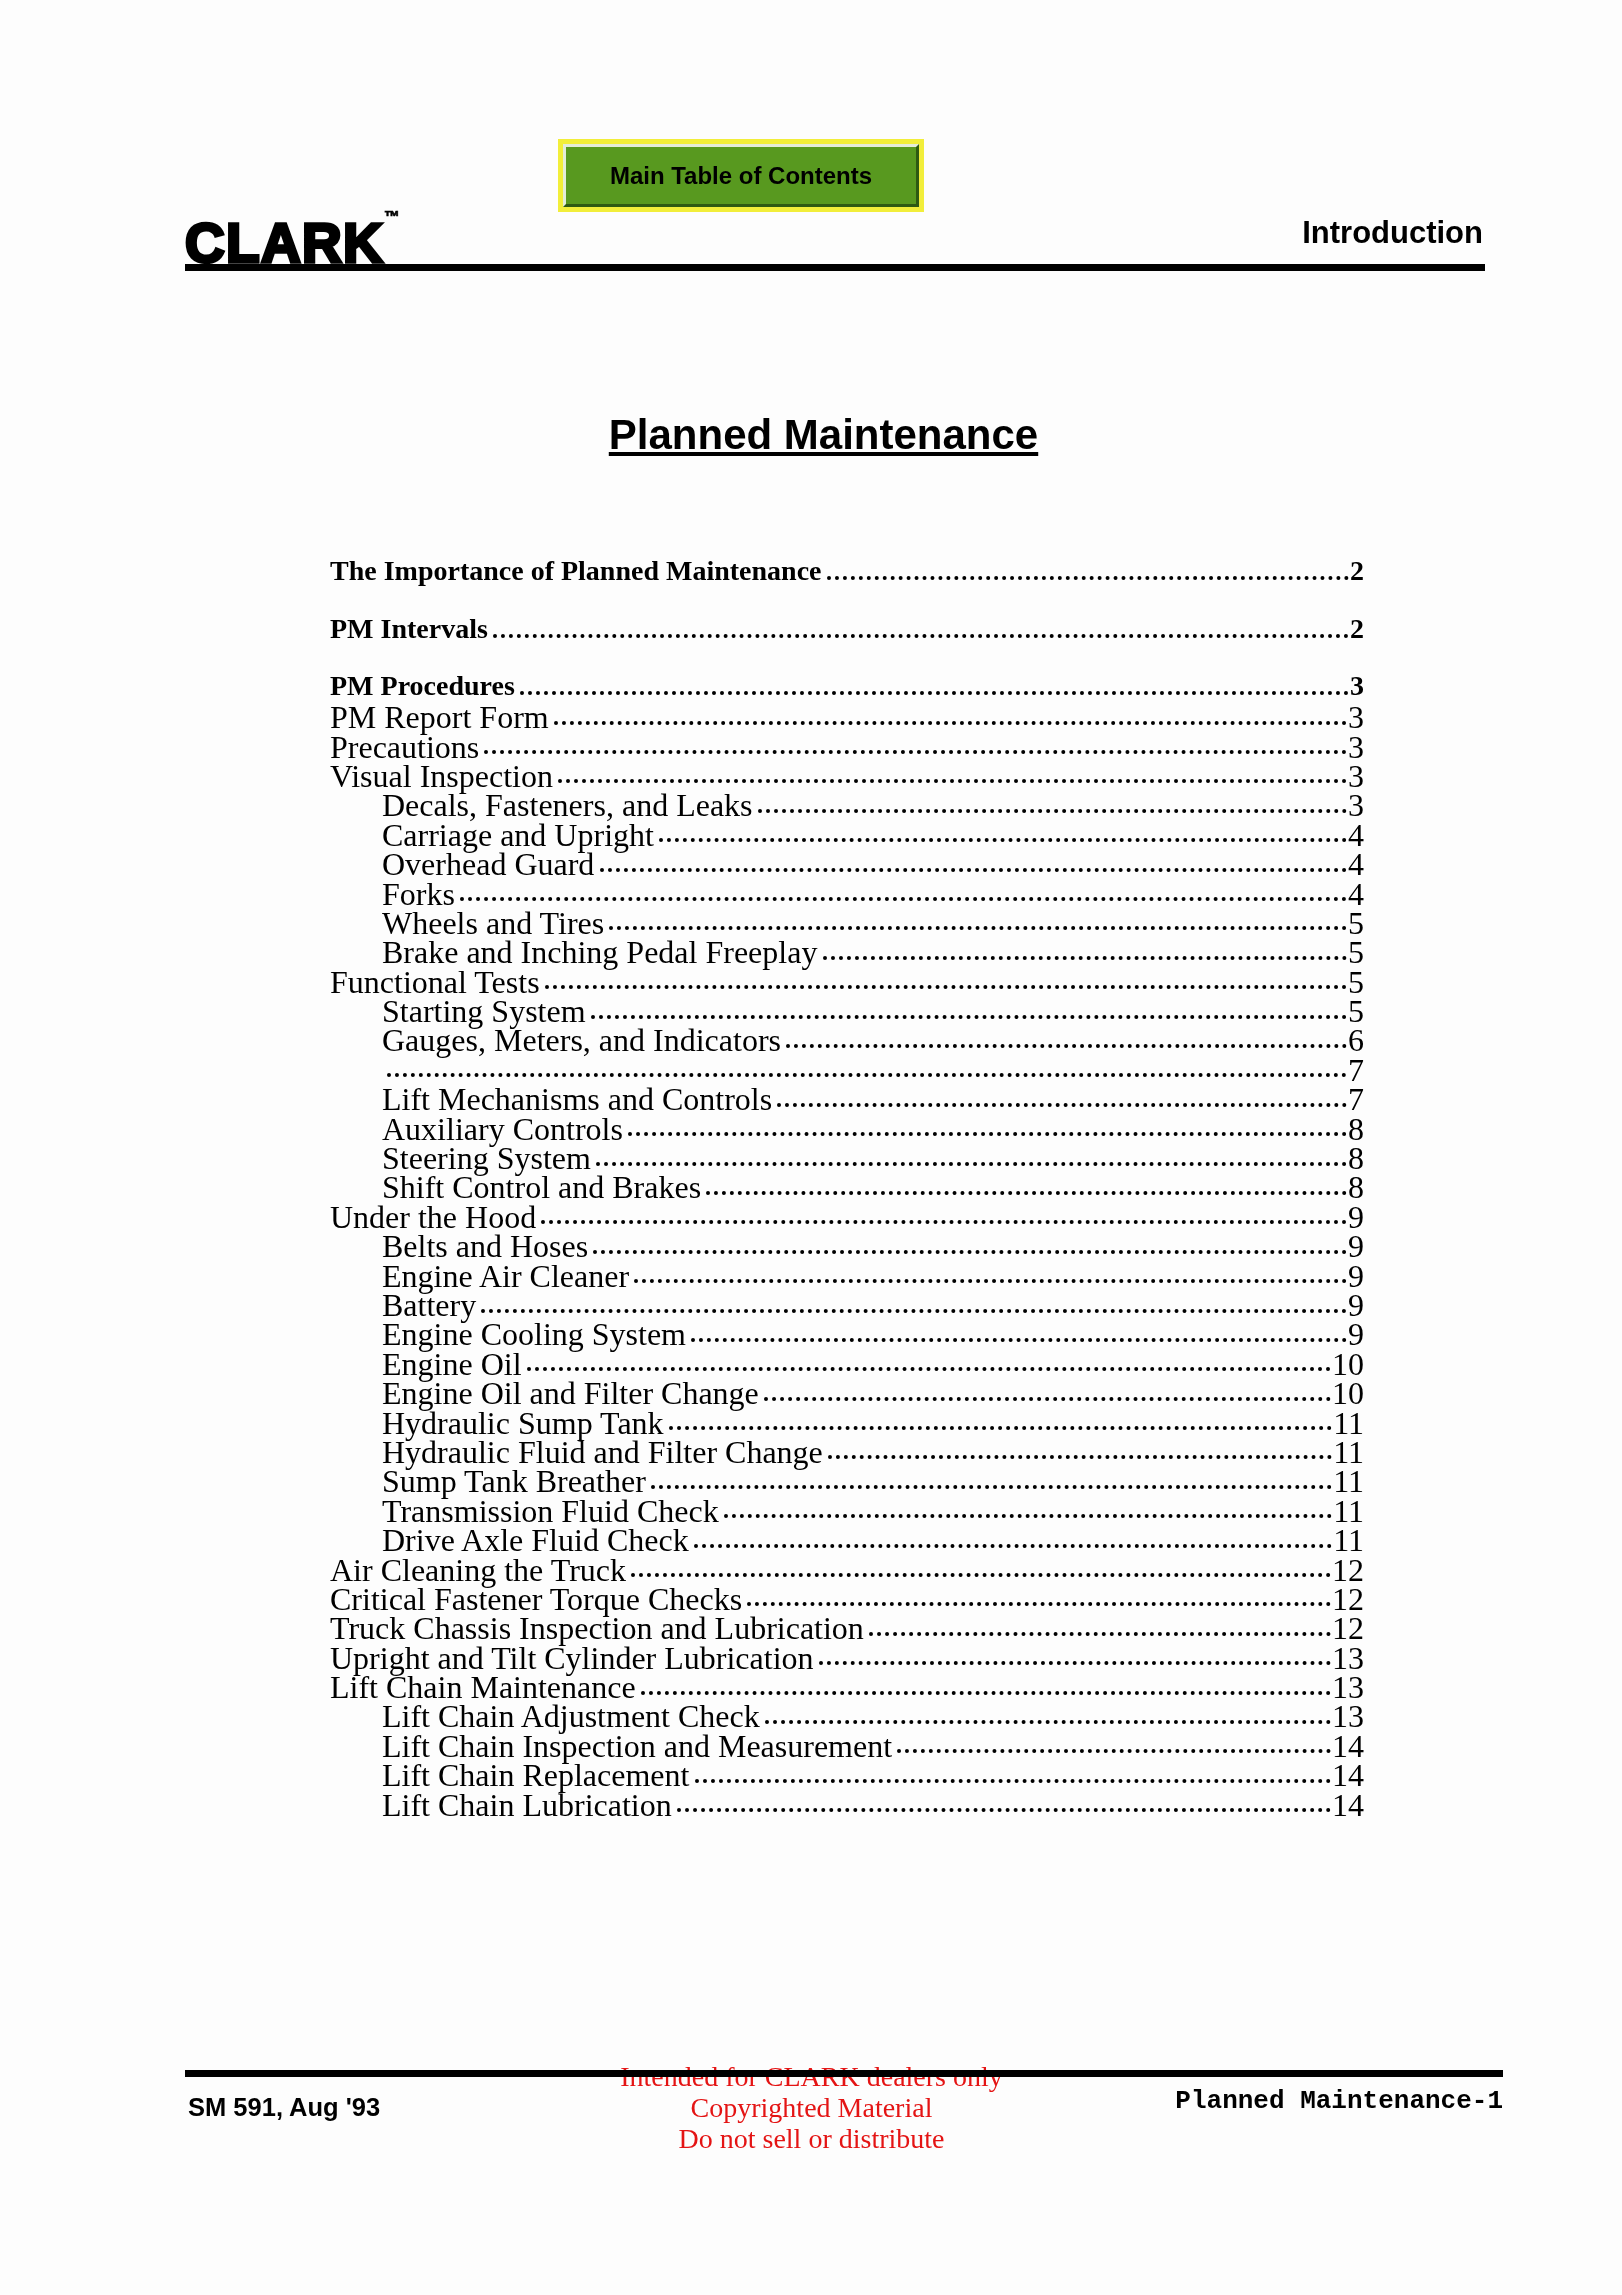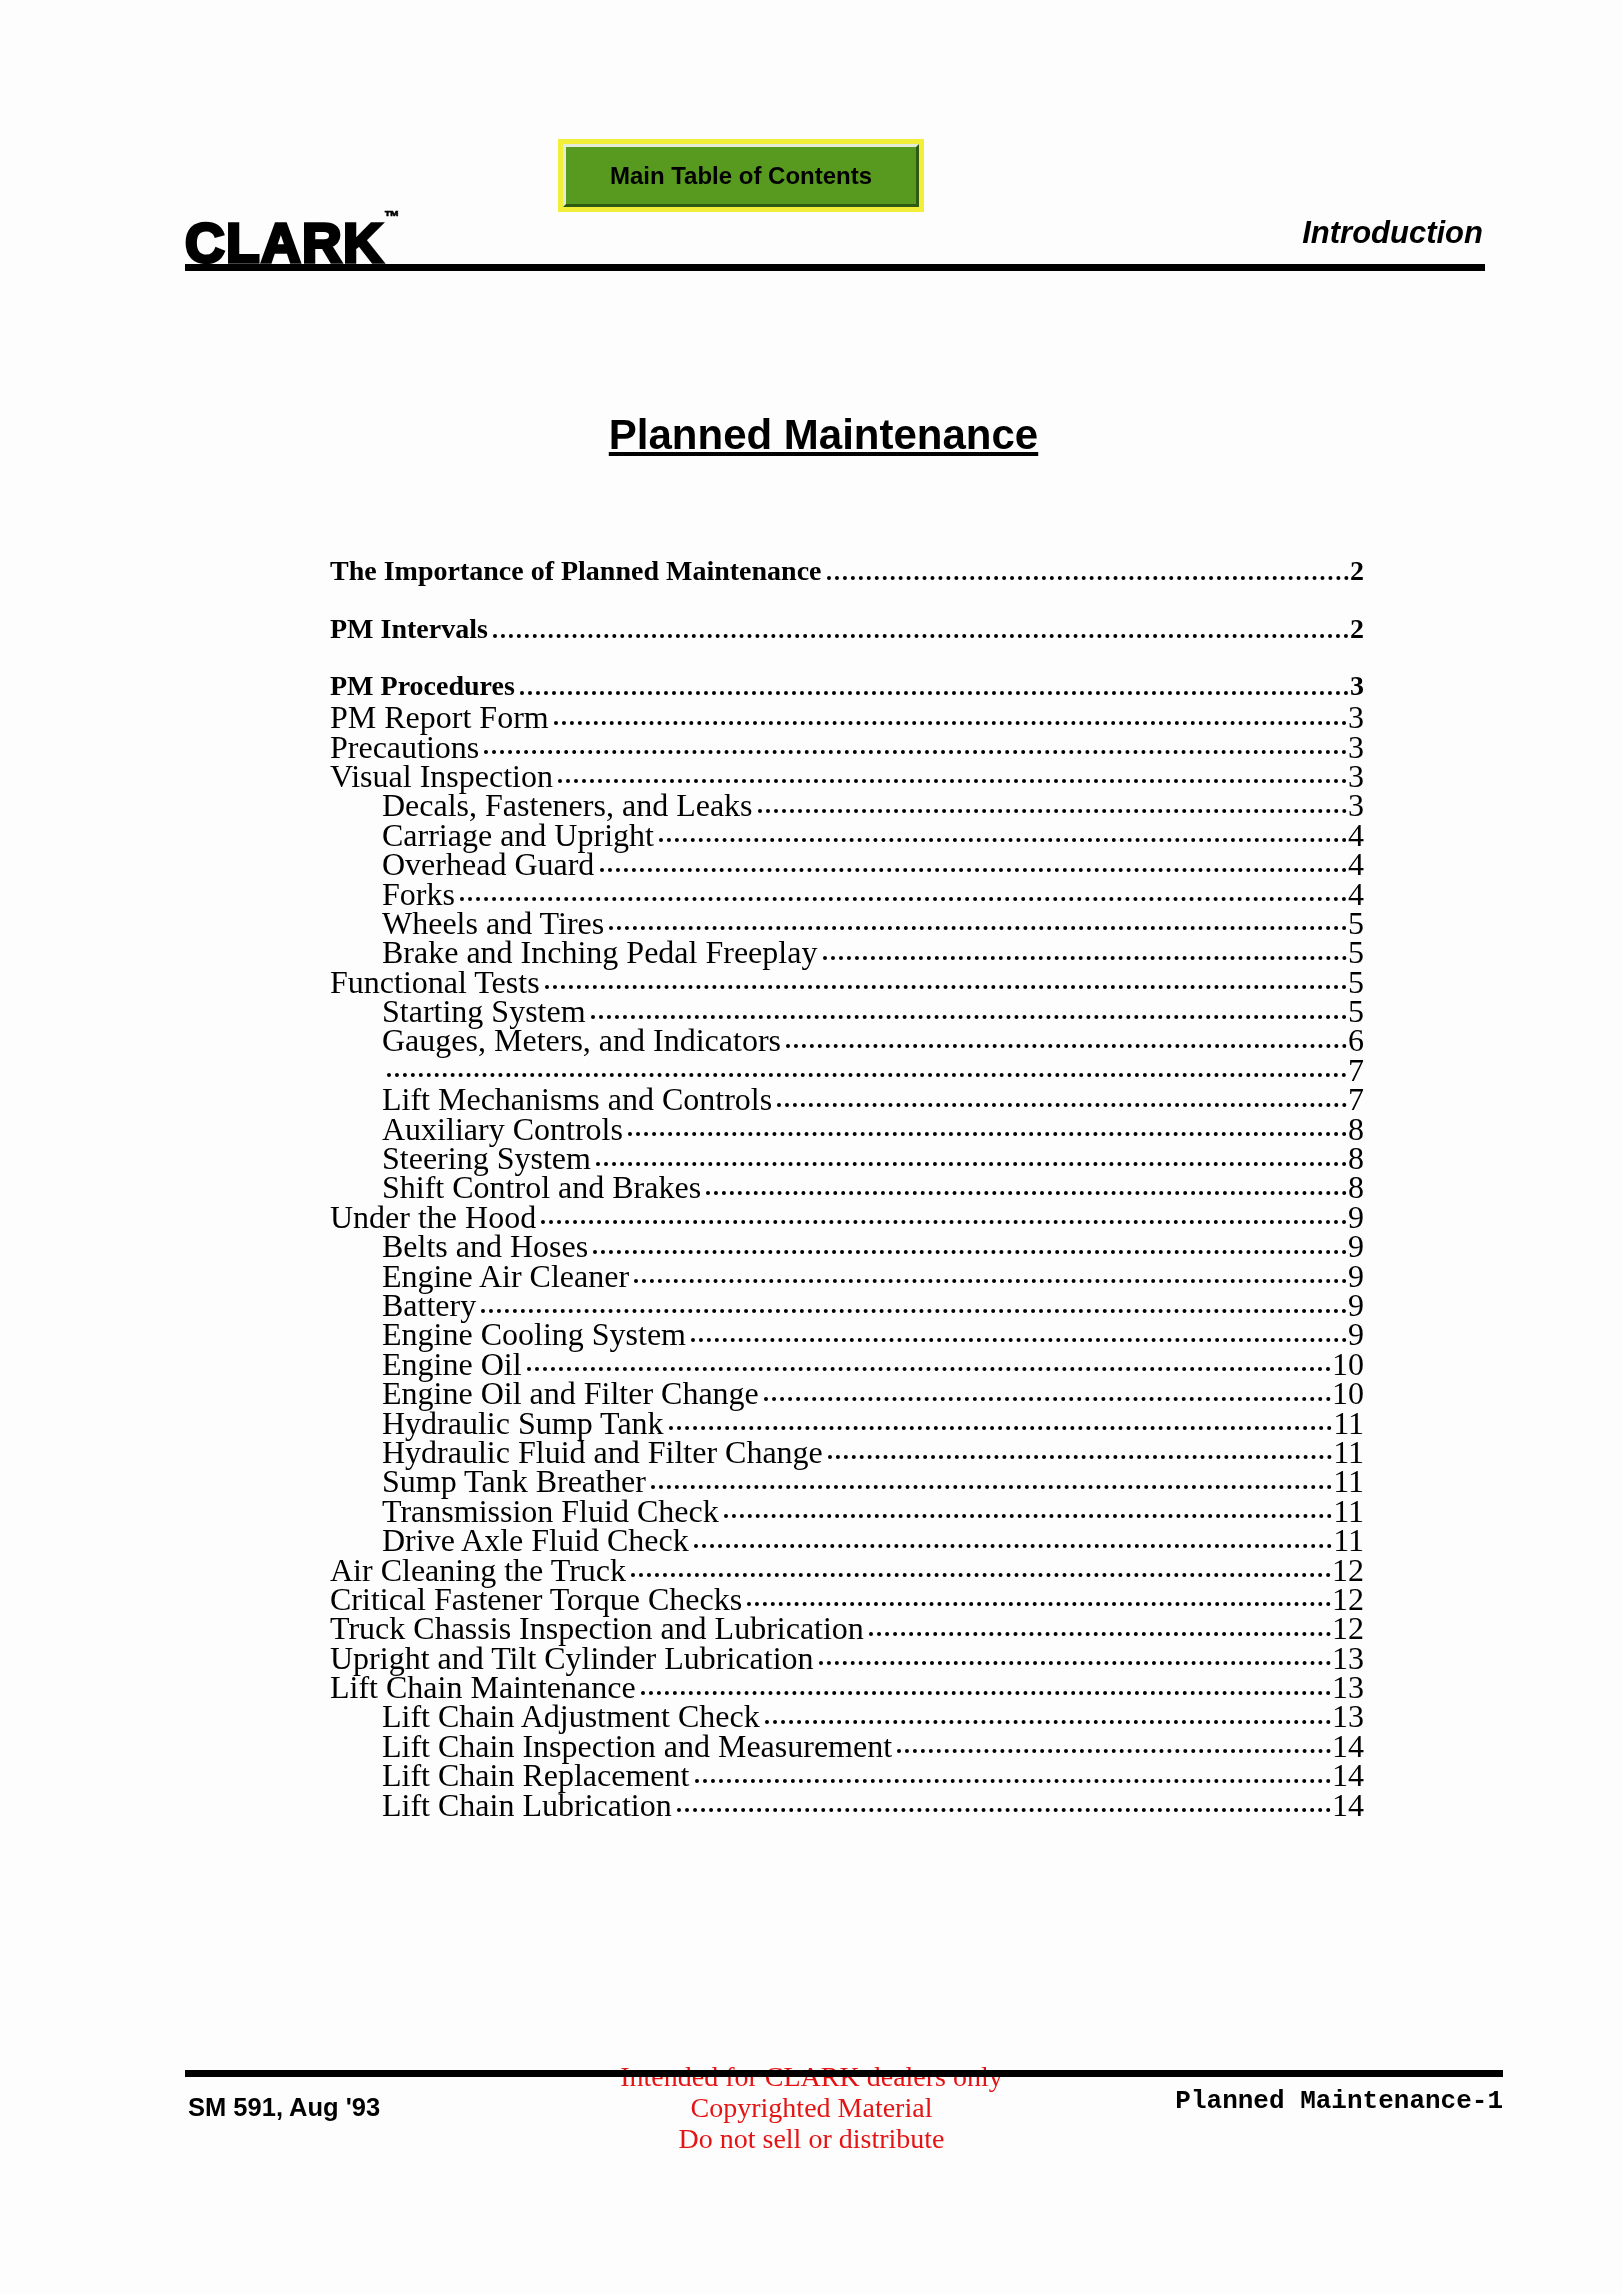--- a/index.html
+++ b/index.html
@@ -28,21 +28,21 @@
     position:absolute; left:185px; top:209px; line-height:1;
     font-family:"Liberation Sans", sans-serif; font-weight:bold; font-size:55px;
     letter-spacing:1.3px; -webkit-text-stroke:3.3px #000;
     transform:scaleY(1.02); transform-origin:top left; white-space:nowrap;
   }
   .brand .tm {
     font-size:15.7px; -webkit-text-stroke:0.7px #000; vertical-align:39px; letter-spacing:0;
   }
   .intro {
     position:absolute; right:140px; top:215px;
-    font-family:"Liberation Sans", sans-serif; font-weight:bold; font-size:31px;font-style:italic;
+    font-family:"Liberation Sans", sans-serif; font-weight:bold; font-size:31px;
   }
   .rule-top {
     position:absolute; left:185px; top:264px; width:1300px; height:7.2px; background:#000;
   }
 
   
   .title {
     position:absolute; left:12px; top:411px; width:100%; text-align:center;
     font-family:"Liberation Sans", sans-serif; font-weight:bold; font-size:42px;text-decoration:underline;
   }

